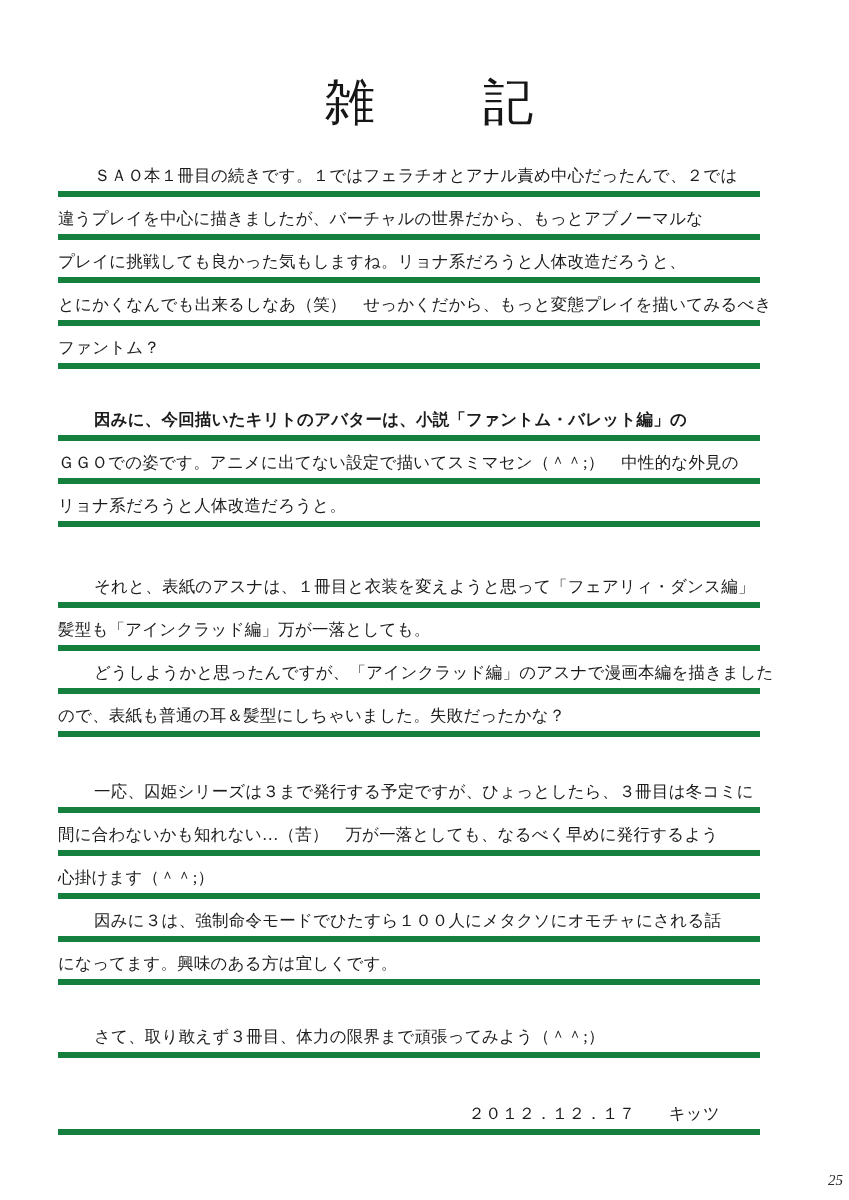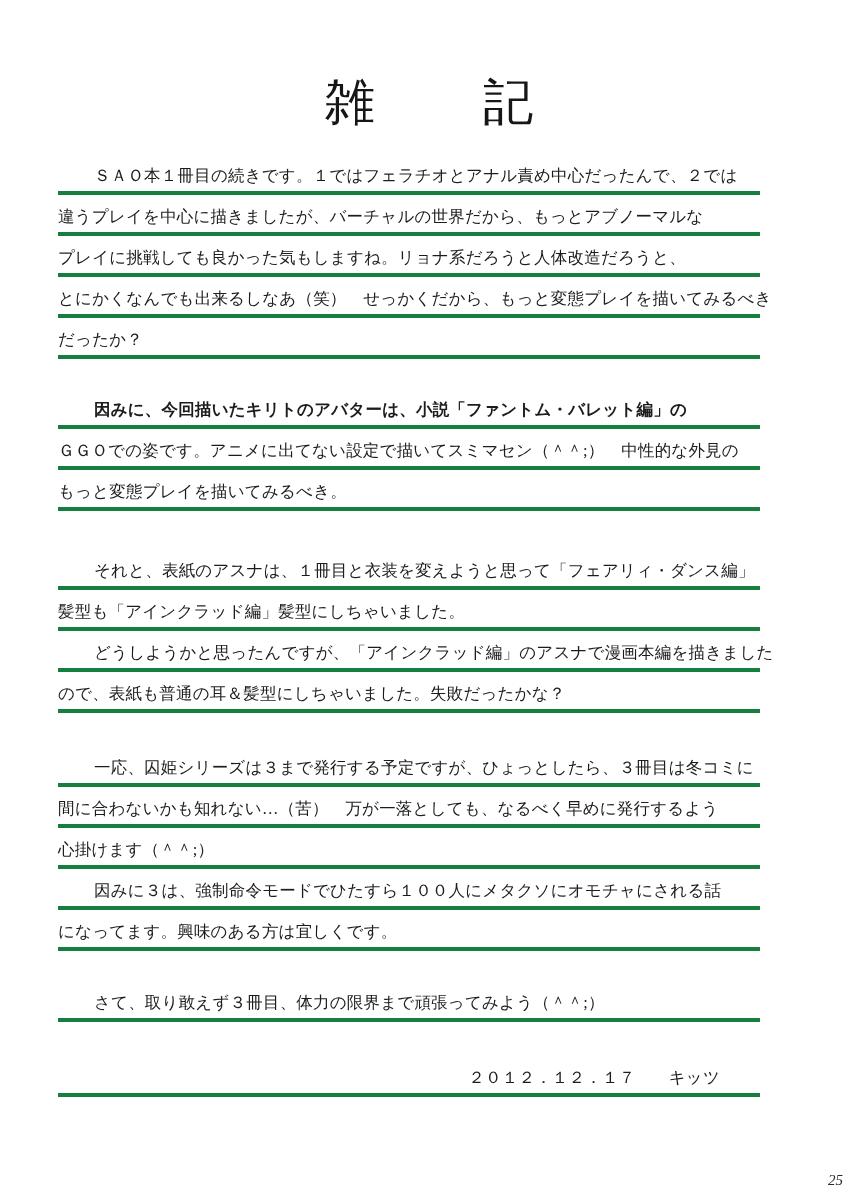--- a/index.html
+++ b/index.html
@@ -35,21 +35,21 @@
   .title .t-right { display: inline-block; margin-left: 96px; }
   .content {
     position: absolute;
     top: 154px;
     left: 58px;
     width: 702px;
   }
   .line {
     position: relative;
     height: 37px;
-    border-bottom: 4px solid #15803d;
+    border-bottom: 6px solid #15803d;
   }
   .line span {
     position: absolute;
     bottom: 4px;
     left: 0;
     font-size: 16.5px;
     letter-spacing: 0.2px;
     white-space: nowrap;
     color: #1c1c1c;
   }
@@ -86,38 +86,38 @@
     <div class="line">
         <span>違うプレイを中心に描きましたが、バーチャルの世界だから、もっとアブノーマルな</span>
       </div>
     <div class="line">
         <span>プレイに挑戦しても良かった気もしますね。リョナ系だろうと人体改造だろうと、</span>
       </div>
     <div class="line">
         <span>とにかくなんでも出来るしなあ（笑）　せっかくだから、もっと変態プレイを描いてみるべき</span>
       </div>
     <div class="line">
-        <span>だったか？</span>
+        <span>ファントム？</span>
       </div>
 
     <div class="line indent gap-a">
         <span>因みに、今回描いたキリトのアバターは、小説「ファントム・バレット編」の</span>
       </div>
     <div class="line">
         <span>ＧＧＯでの姿です。アニメに出てない設定で描いてスミマセン（＾＾;）　中性的な外見の</span>
       </div>
     <div class="line">
-        <span>もっと変態プレイを描いてみるべき。</span>
+        <span>リョナ系だろうと人体改造だろうと。</span>
       </div>
 
     <div class="line indent gap-b">
         <span>それと、表紙のアスナは、１冊目と衣装を変えようと思って「フェアリィ・ダンス編」</span>
       </div>
     <div class="line">
-        <span>髪型も「アインクラッド編」髪型にしちゃいました。</span>
+        <span>髪型も「アインクラッド編」万が一落としても。</span>
       </div>
     <div class="line indent">
         <span>どうしようかと思ったんですが、「アインクラッド編」のアスナで漫画本編を描きました</span>
       </div>
     <div class="line">
         <span>ので、表紙も普通の耳＆髪型にしちゃいました。失敗だったかな？</span>
       </div>
 
     <div class="line indent gap-c">
         <span>一応、囚姫シリーズは３まで発行する予定ですが、ひょっとしたら、３冊目は冬コミに</span>

